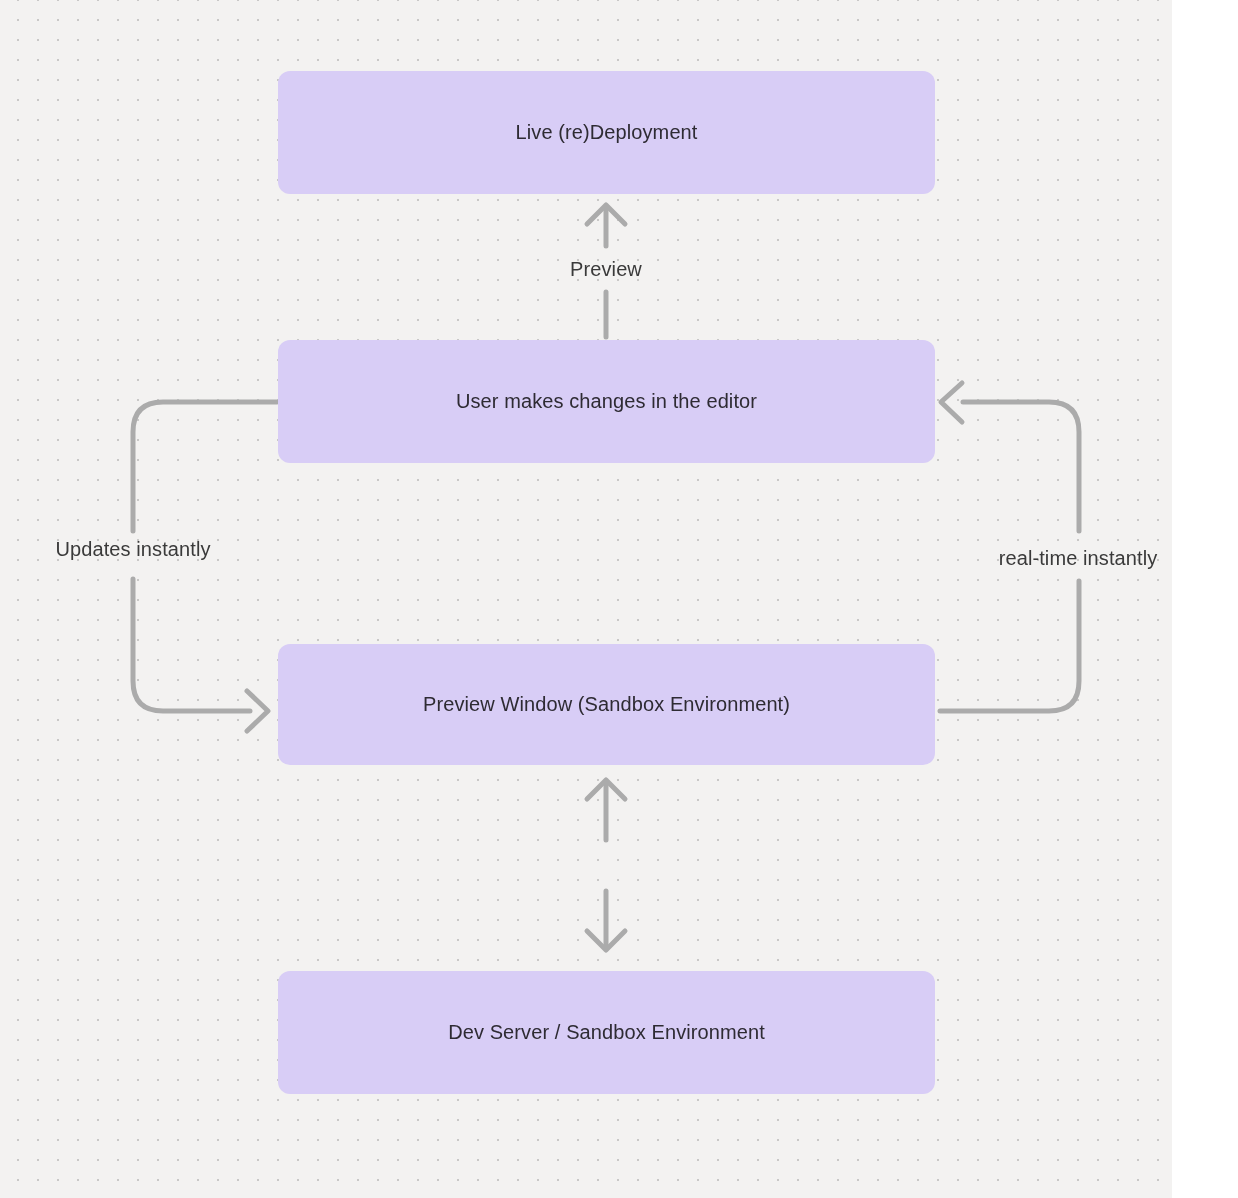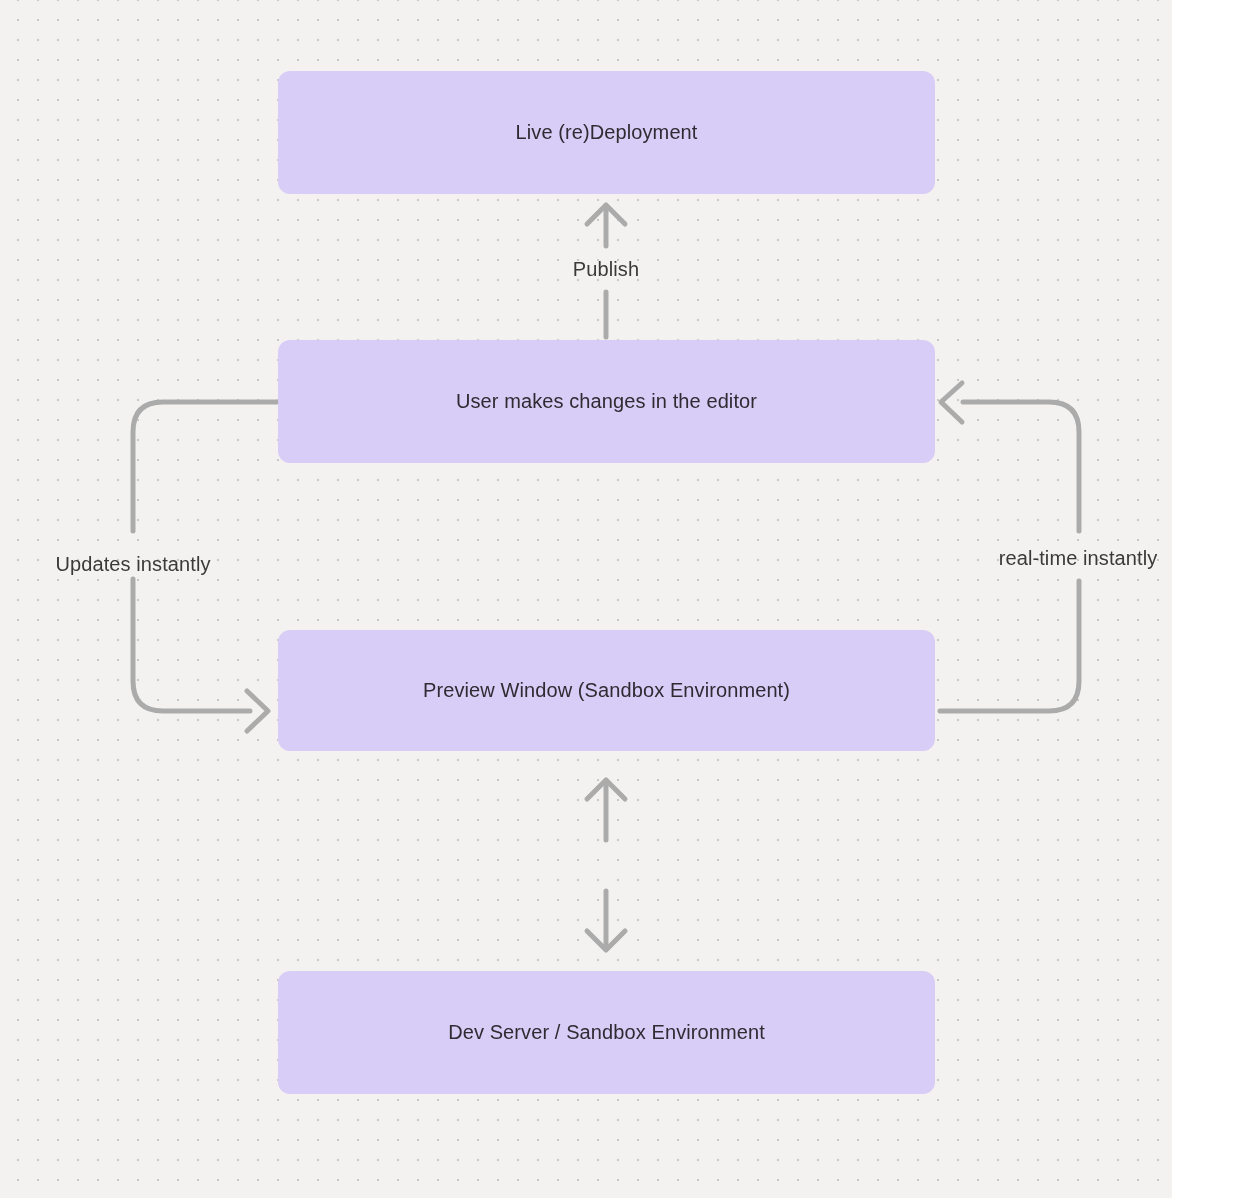--- a/index.html
+++ b/index.html
@@ -91,28 +91,28 @@
   </svg>
 
   <div class="node" style="top:71px;">
     <span>Live (re)Deployment</span>
   </div>
 
   <div class="node" style="top:340px;">
     <span>User makes changes in the editor</span>
   </div>
 
-  <div class="node" style="top:630px; height:121px;">
+  <div class="node" style="top:644px; height:121px;">
     <span>Preview Window (Sandbox Environment)</span>
   </div>
 
   <div class="node" style="top:956px;margin-top:15px;">
     <span>Dev Server / Sandbox Environment</span>
   </div>
 
-  <div class="edge-label" style="left:606px; top:269px;">Publish</div>
+  <div class="edge-label" style="left:606px; top:269px;">Preview</div>
 
-  <div class="edge-label" style="left:133px; top:564px;">Updates instantly</div>
+  <div class="edge-label" style="left:133px; top:549px;">Updates instantly</div>
 
   <div class="edge-label" style="left:1078px; top:558px;">real-time instantly</div>
 
 
 </div>
 
 </body></html>

